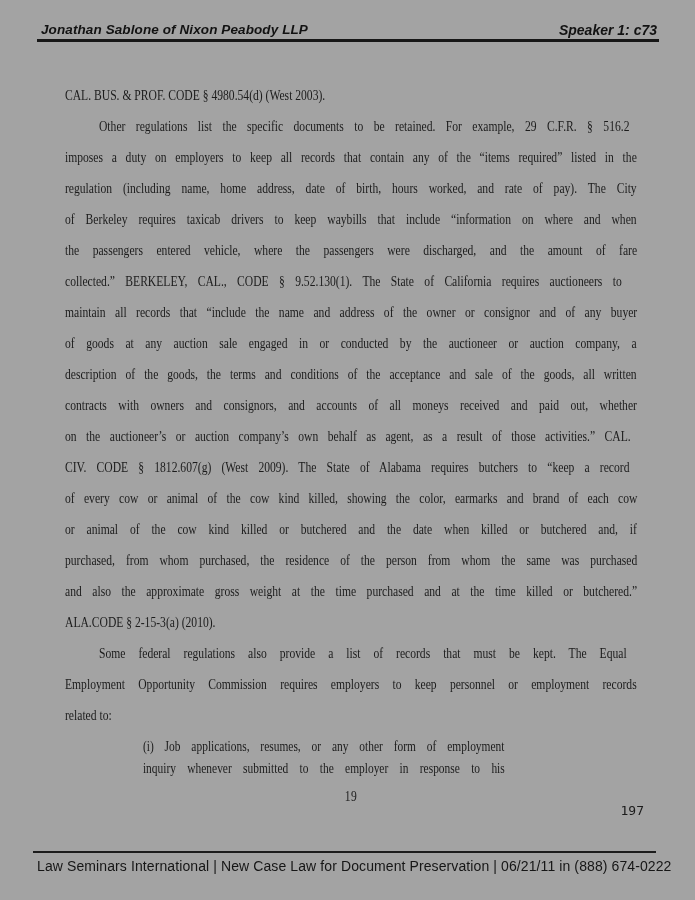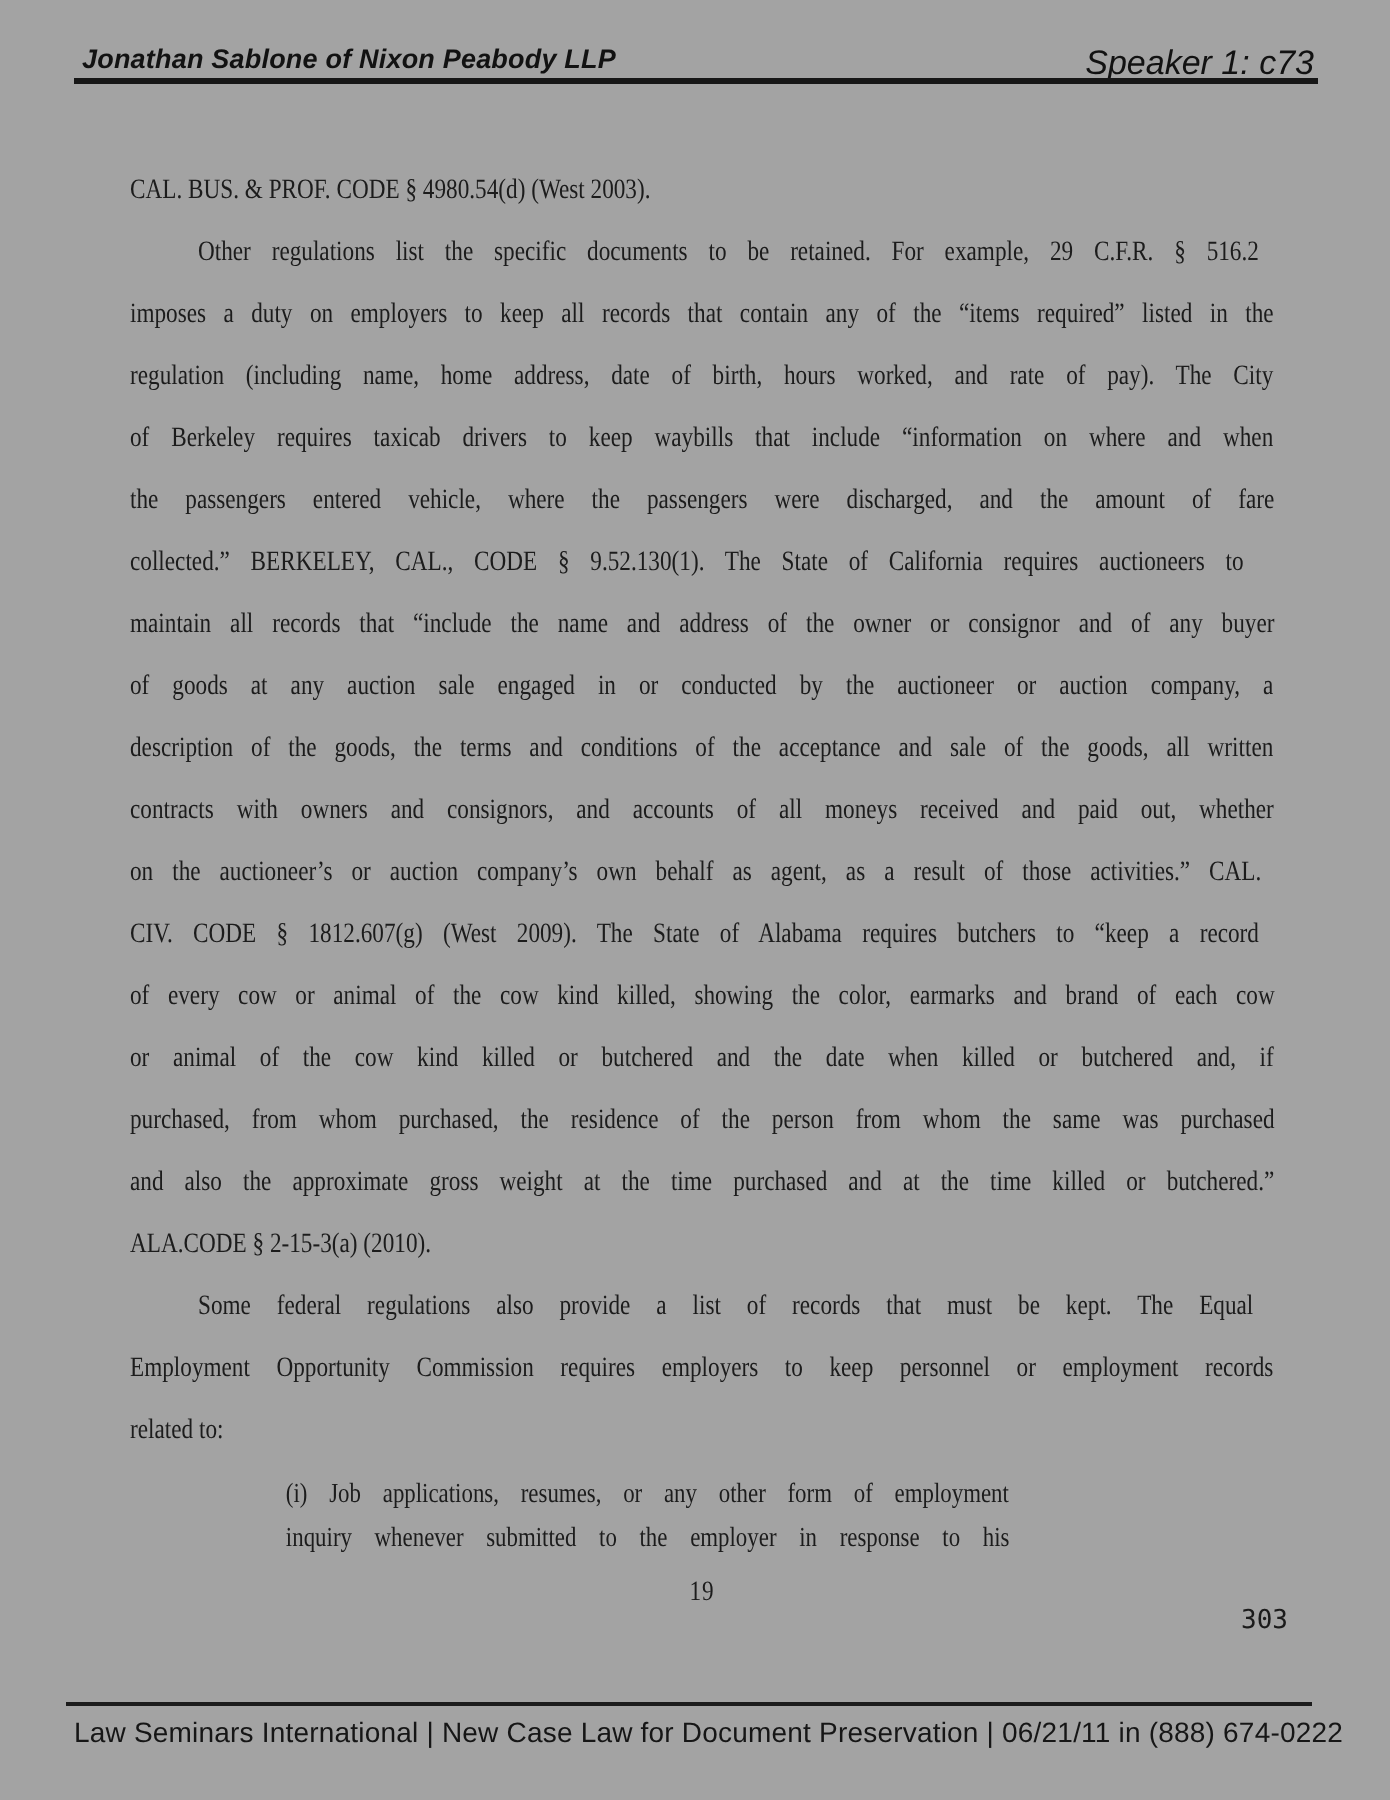--- a/index.html
+++ b/index.html
@@ -13,22 +13,22 @@
   }
   .header-left {
     position: absolute; left: 41px; top: 22px;
     font-family: "Liberation Sans", sans-serif;
     font-weight: bold; font-style: italic;
     font-size: 13.5px; color: #121212; letter-spacing: 0.1px;
   }
   .header-right {
     position: absolute; right: 38px; top: 22px;
     font-family: "Liberation Sans", sans-serif;
-    font-weight: normal; font-style: italic;
-    font-size: 17px; color: #121212;
+    font-weight: bold; font-style: italic;
+    font-size: 14px; color: #121212;
   }
   .header-rule {
     position: absolute; left: 37px; top: 39px;
     width: 622px; height: 3px; background: #171717;
   }
   
   .body-block {
     position: absolute; left: 65px; top: 80px;
     width: 690px;
     transform: scaleX(0.829); transform-origin: 0 0;
@@ -104,19 +104,19 @@
       </div>
 
     <div class="blockquote">
         <div class="tline" style="word-spacing: 9.67px;"><span>(i) Job applications, resumes, or any other form of employment</span></div>
         <div class="tline" style="word-spacing: 10.22px;"><span>inquiry whenever submitted to the employer in response to his</span></div>
       </div>
 
     <div class="page-number">19</div>
   </div>
 
-  <div class="folio">303</div>
+  <div class="folio">197</div>
 
   <div class="footer-rule"></div>
 
   <div class="footer-text">Law Seminars International | New Case Law for Document Preservation | 06/21/11 in (888) 674-0222</div>
 
 </div>
 
 </body></html>

